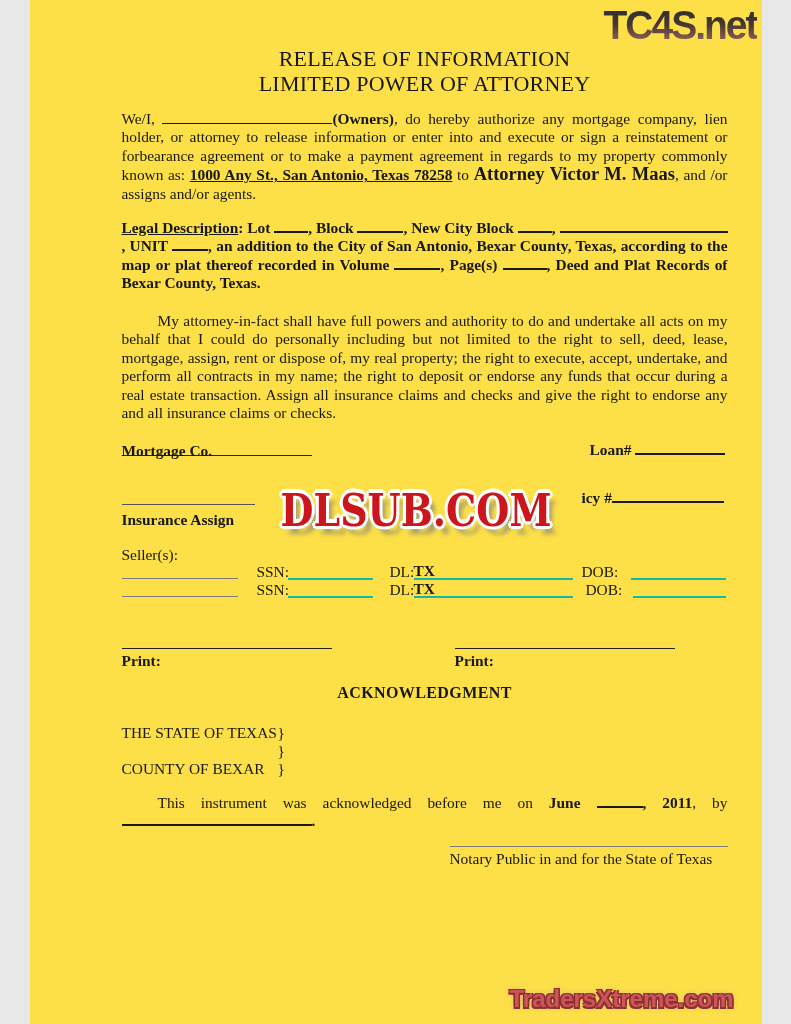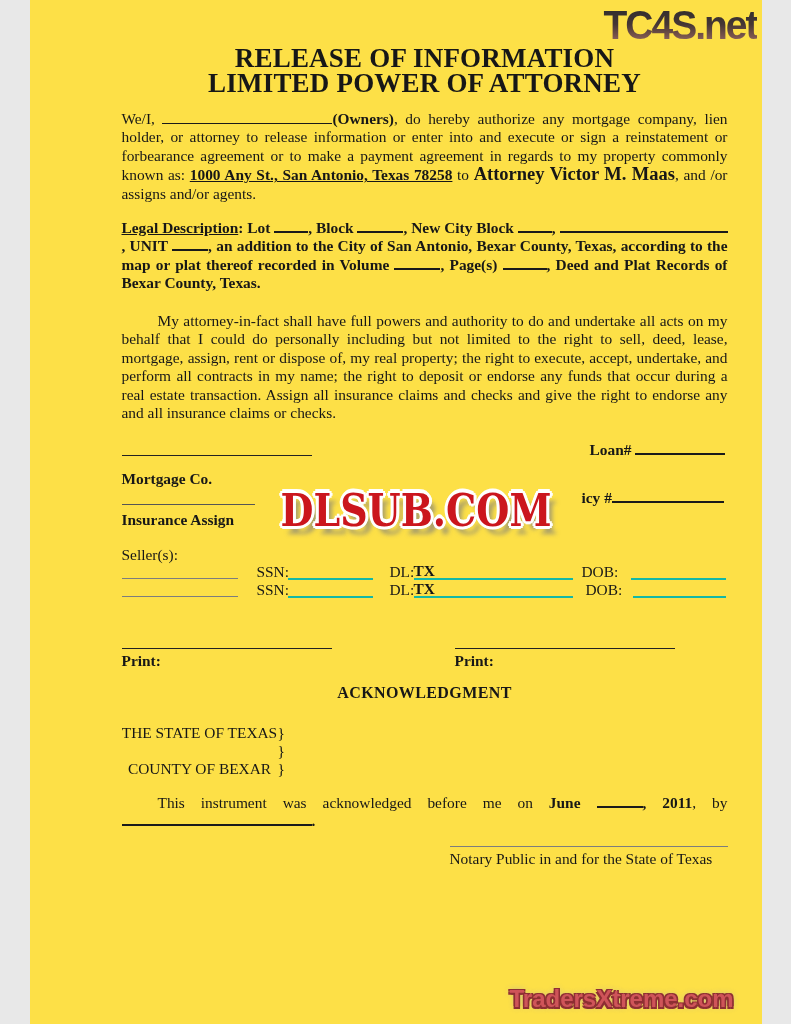--- a/index.html
+++ b/index.html
@@ -18,27 +18,27 @@
   
   .bl{display:inline-block;height:12px;border-bottom:1.5px solid #1a1a1a;vertical-align:baseline;}
   .bl.th{border-bottom-width:2px;}
   
   .rule{position:absolute;border-bottom:1.6px solid #222;height:14px;}
   .rule.gray{border-bottom:1.5px solid #7d7d7d;}
   .rule.thick{border-bottom:2px solid #14b8a6;}
   .lbl{position:absolute;font-size:15.4px;}
   .title{
     position:absolute;top:46px;left:92px;width:606px;text-align:center;
-    font-size:27px;line-height:25px;font-weight:bold;letter-spacing:0.2px;
+    font-size:22px;line-height:25px;font-weight:normal;letter-spacing:0.2px;
   }
   .ack-head{
     position:absolute;top:684px;left:92px;width:606px;text-align:center;
     font-size:16px;font-weight:bold;letter-spacing:0.4px;
   }
-  .state-block{position:absolute;left:92px;top:724px;font-size:15.4px;line-height:18px;text-align:center;}
+  .state-block{position:absolute;left:92px;top:724px;font-size:15.4px;line-height:18px;}
   .state-row{display:flex;}
   .state-label{display:inline-block;width:156px;}
   
   .wm-top{
     position:absolute;top:4px;right:5px;
     font-family:"Liberation Sans", sans-serif;font-weight:bold;
     font-size:39px;letter-spacing:-2px;line-height:40px;
     background:linear-gradient(180deg,#322e2d 12%,#453634 48%,#7c564d 78%,#a8837a 100%);
     -webkit-background-clip:text;background-clip:text;color:transparent;
     transform:scaleY(1.05);transform-origin:top right;
@@ -79,21 +79,21 @@
     <span class="bl" style="width:170px"></span><span class="b">(Owners)</span><span>, do hereby authorize any mortgage company, lien holder, or attorney to release information or enter into and execute or sign a reinstatement or forbearance agreement or to make a payment agreement in regards to my property commonly known as: </span><span class="b u">1000 Any St., San Antonio, Texas  78258</span><span> to </span><span class="bigname">Attorney Victor M. Maas</span><span>, and /or assigns and/or agents.</span></p>
 
   <p class="para b" style="top:219px"><span class="u">Legal Description</span><span>: Lot </span><span class="bl th" style="width:34px"></span><span>, Block </span><span class="bl th" style="width:46px"></span><span>, New City Block </span><span class="bl th" style="width:34px"></span><span>,</span>
     <span class="bl th" style="width:168px"></span><span>, UNIT </span><span class="bl th" style="width:36px"></span><span>, an addition to the City of San Antonio, Bexar County, Texas, according to the map or plat thereof recorded in Volume </span><span class="bl th" style="width:46px"></span><span>, Page(s) </span><span class="bl th" style="width:44px"></span><span>, Deed and Plat Records of Bexar County, Texas.</span></p>
 
   <p class="para" style="top:312px;text-indent:36px">My attorney-in-fact shall have full powers and authority to do and undertake all acts on my behalf that I could do personally including but not limited to the right to sell, deed, lease, mortgage, assign, rent or dispose of, my real property; the right to execute, accept, undertake, and perform all contracts in my name; the right to deposit or endorse any funds that occur during a real estate transaction.  Assign all insurance claims and checks and give the right to endorse any and all insurance claims or checks.</p>
 
   <div class="lbl b" style="left:560px;top:441px"><span>Loan#</span>
     <span class="bl th" style="width:90px"></span></div>
   <div class="rule" style="left:92px;top:441px;width:190px"></div>
-  <div class="lbl b" style="left:92px;top:470px">Mortgage Co.</div>
+  <div class="lbl b" style="left:92px;top:442px">Mortgage Co.</div>
 
   <div class="rule" style="left:92px;top:490px;width:133px;border-bottom-color:#555"></div>
   <div class="lbl b" style="left:552px;top:489px"><span>icy #</span><span class="bl th" style="width:112px"></span></div>
   <div class="lbl b" style="left:92px;top:511px">Insurance Assign</div>
 
   <div class="wm-center">DLSUB.COM</div>
 
   <div class="lbl" style="left:92px;top:546px">Seller(s):</div>
 
   <div class="rule gray" style="left:92px;top:564px;width:116px"></div>

